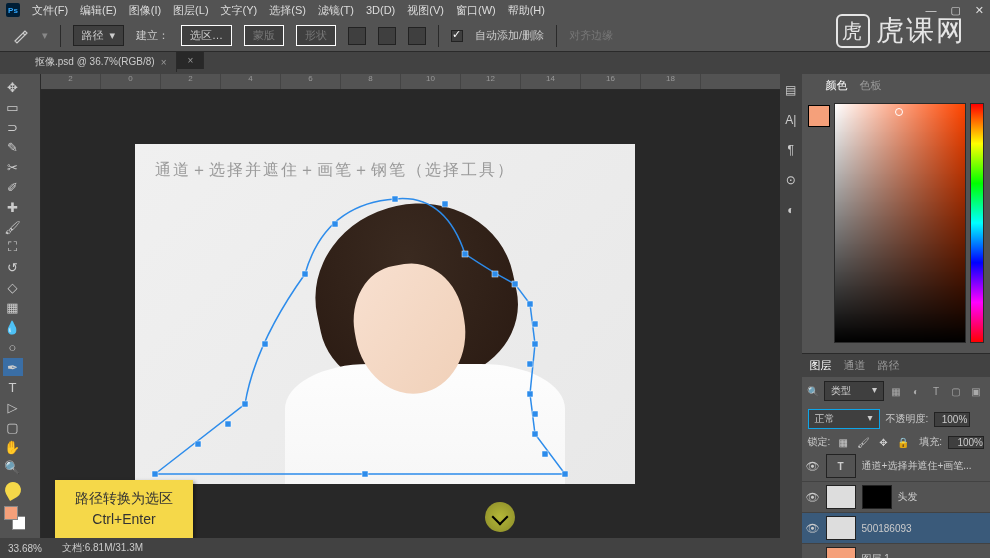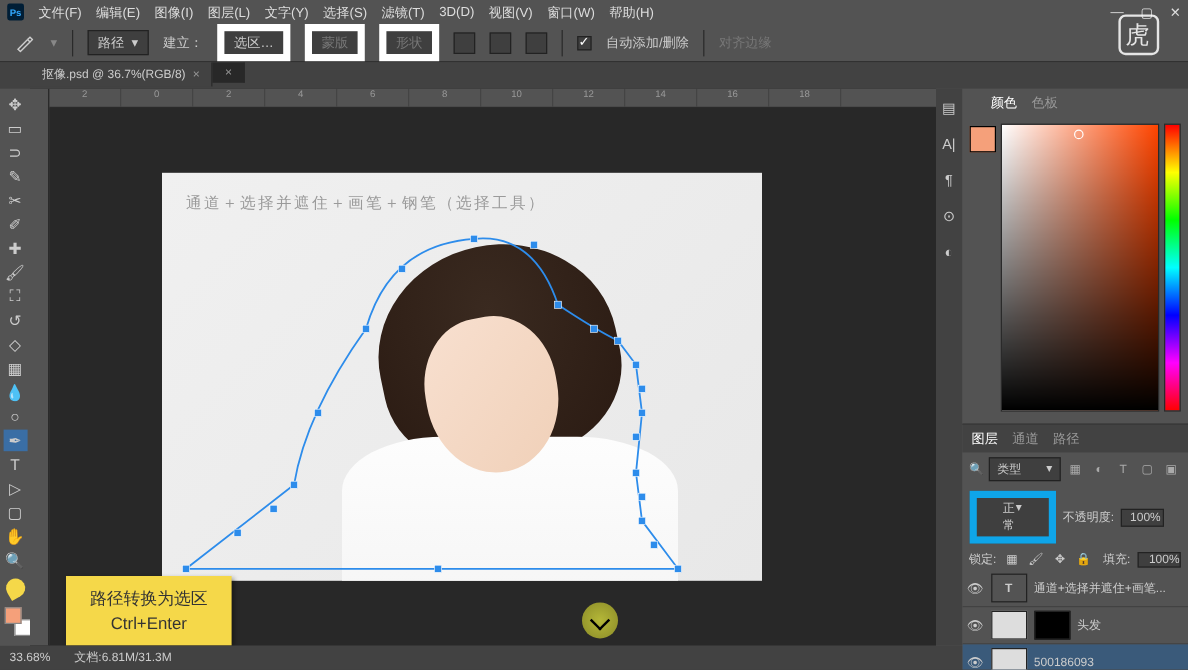--- a/index.html
+++ b/index.html
@@ -4,42 +4,42 @@
 <style>
 *{margin:0;padding:0;box-sizing:border-box;font-family:"Microsoft YaHei",sans-serif;user-select:none}
 body{width:990px;height:558px;background:#535353;overflow:hidden;position:relative;font-size:11px;color:#ccc}
 .menubar{height:20px;background:#535353;display:flex;align-items:center;padding:0 6px;gap:12px}
 .menubar .ps{width:14px;height:14px;background:#001e36;color:#31a8ff;font-size:8px;display:flex;align-items:center;justify-content:center;font-weight:bold;border-radius:2px}
 .menubar span{font-size:11px;color:#ddd;cursor:default}
 .winctrl{margin-left:auto;display:flex;gap:14px;font-size:13px;color:#ccc}
 .optbar{height:32px;background:#535353;border-bottom:1px solid #2a2a2a;display:flex;align-items:center;padding:0 10px;gap:12px}
 .optbar .penico{width:20px;height:20px;display:flex;align-items:center;justify-content:center}
 .optbar .sel{background:#3f3f3f;border:1px solid #222;padding:2px 8px;font-size:11px;display:flex;align-items:center;gap:6px}
-.optbar .btn{background:#3f3f3f;border:6px solid #ffffff;padding:2px 8px;font-size:11px}
+.optbar .btn{background:#3f3f3f;border:1px solid #ffffff;padding:2px 8px;font-size:11px}
 .optbar .ico{width:18px;height:18px;background:#3f3f3f;border:1px solid #222}
 .optbar .chk{width:12px;height:12px;background:#3f3f3f;border:1px solid #222;display:inline-block;position:relative}
 .optbar .chk.on::after{content:"✓";position:absolute;top:-3px;left:0;color:#fff;font-size:11px}
 .sep{width:1px;height:22px;background:#2a2a2a}
 .tabbar{height:22px;background:#424242;display:flex;align-items:flex-start;padding-left:25px}
 .tab{padding:3px 10px;font-size:10px;color:#ccc;background:#424242;border-right:1px solid #2a2a2a;display:flex;align-items:center;gap:6px}
 .tab.active{background:#282828}
 .tab .x{font-size:10px;color:#999}
 .main{display:flex;height:464px}
 .toolbar{width:25px;background:#535353;display:flex;flex-direction:column;align-items:center;padding-top:4px;gap:2px}
 .toolbar .t{width:20px;height:18px;display:flex;align-items:center;justify-content:center;color:#ccc;font-size:13px;cursor:default}
 .toolbar .t.active{background:#3a6ea5}
 .toolbar .swatch{width:18px;height:18px;margin-top:6px;position:relative}
 .toolbar .swatch .fg{width:14px;height:14px;background:#f5a07a;border:1px solid #888;position:absolute;top:0;left:0}
 .toolbar .swatch .bg{width:14px;height:14px;background:#fff;border:1px solid #888;position:absolute;bottom:-6px;right:-4px}
 .canvas{flex:1;background:#282828;position:relative;overflow:hidden}
 .ruler-h{position:absolute;top:0;left:16px;right:0;height:16px;background:#535353;border-bottom:1px solid #2a2a2a;display:flex;font-size:8px;color:#999}
 .ruler-h span{width:60px;text-align:center;border-right:1px solid #444}
 .ruler-v{position:absolute;top:0;left:0;width:16px;bottom:0;background:#535353;border-right:1px solid #2a2a2a}
 .doc{position:absolute;top:70px;left:110px;width:500px;height:340px;background:linear-gradient(135deg,#f0f0f0,#e8e8e8);overflow:hidden}
-.doc .txt{position:absolute;top:16px;left:20px;font-size:13px;color:#9a9a9a;letter-spacing:2px}
+.doc .txt{position:absolute;top:16px;left:20px;font-size:16px;color:#9a9a9a;letter-spacing:2px}
 .subject{position:absolute;top:40px;left:100px;width:310px;height:300px}
 .hair{position:absolute;top:20px;left:80px;width:200px;height:180px;background:radial-gradient(ellipse at 50% 30%,#3a2a20,#2a1a12);border-radius:50% 50% 40% 40%;transform:rotate(-12deg)}
 .face{position:absolute;top:80px;left:120px;width:110px;height:130px;background:linear-gradient(135deg,#f8e0d0,#f0d0b8);border-radius:45% 45% 50% 50%;transform:rotate(-10deg)}
 .shirt{position:absolute;top:180px;left:50px;width:280px;height:150px;background:linear-gradient(180deg,#fdfdfd,#f5f5f5);border-radius:30% 30% 0 0}
 .path{position:absolute;top:0;left:0;width:100%;height:100%;pointer-events:none}
 .anchor{fill:#2d8ceb;stroke:#fff;stroke-width:0.5}
 .cursor{position:absolute;bottom:6px;left:460px;width:30px;height:30px;border-radius:50%;background:radial-gradient(circle,#b5b838,#8a8a28);display:flex;align-items:center;justify-content:center}
 .cursor::after{content:"";width:10px;height:10px;border-left:2px solid #000;border-bottom:2px solid #000;transform:rotate(-45deg)}
 .tooltip{position:absolute;bottom:0;left:30px;background:#f5d849;color:#333;padding:8px 20px;font-size:14px;text-align:center;line-height:1.5;box-shadow:2px 2px 4px rgba(0,0,0,.4)}
 .rpanel{width:210px;background:#535353;display:flex}
@@ -56,21 +56,21 @@
 .color-field .dot{position:absolute;top:4px;left:60px;width:8px;height:8px;border:1px solid #fff;border-radius:50%}
 .hue{width:14px;height:240px;background:linear-gradient(to bottom,#f00,#ff0,#0f0,#0ff,#00f,#f0f,#f00);border:1px solid #2a2a2a}
 .layers{flex:1;display:flex;flex-direction:column}
 .lhdr{display:flex;padding:4px 8px;gap:12px;font-size:11px;background:#424242}
 .lhdr .lt{color:#999}
 .lhdr .lt.active{color:#fff}
 .lfilter{padding:4px 6px;display:flex;align-items:center;gap:4px}
 .lfilter .sel{background:#3f3f3f;border:1px solid #222;padding:2px 6px;font-size:10px;flex:0 0 60px;display:flex;justify-content:space-between}
 .lfilter .fic{width:16px;height:16px;display:flex;align-items:center;justify-content:center;font-size:10px;color:#aaa}
 .lblend{padding:4px 6px;display:flex;align-items:center;gap:6px;font-size:10px}
-.lblend .sel{background:#3f3f3f;border:6px solid #0ea5e9;padding:2px 22px;flex:0 0 72px;display:flex;justify-content:space-between}
+.lblend .sel{background:#3f3f3f;border:1px solid #0ea5e9;padding:2px 6px;flex:0 0 72px;display:flex;justify-content:space-between}
 .lblend input{width:36px;background:#3f3f3f;border:1px solid #222;color:#ccc;font-size:10px;text-align:right;padding:1px 2px}
 .llock{padding:2px 6px;display:flex;align-items:center;gap:6px;font-size:10px}
 .llock .li{width:14px;height:14px;display:flex;align-items:center;justify-content:center;font-size:10px}
 .llist{flex:1;overflow:auto}
 .layer{display:flex;align-items:center;padding:3px 4px;gap:6px;border-bottom:1px solid #424242}
 .layer.sel{background:#3a5a7a}
 .layer .eye{width:14px;font-size:11px;text-align:center}
 .layer .thumb{width:30px;height:24px;background:#ddd;border:1px solid #222;display:flex;align-items:center;justify-content:center;font-size:10px;color:#333}
 .layer .thumb.mask{background:#000}
 .layer .thumb.t{background:#535353;color:#ccc;font-weight:bold}
@@ -315,13 +315,14 @@
   </div>
 </div>
 
 <div class="statusbar">
   <span>33.68%</span>
   <span>文档:6.81M/31.3M</span>
 </div>
 
 <div class="watermark">
   <div class="logo">虎</div>
+  <span>虎课网</span>
 </div>
 
 </body></html>

